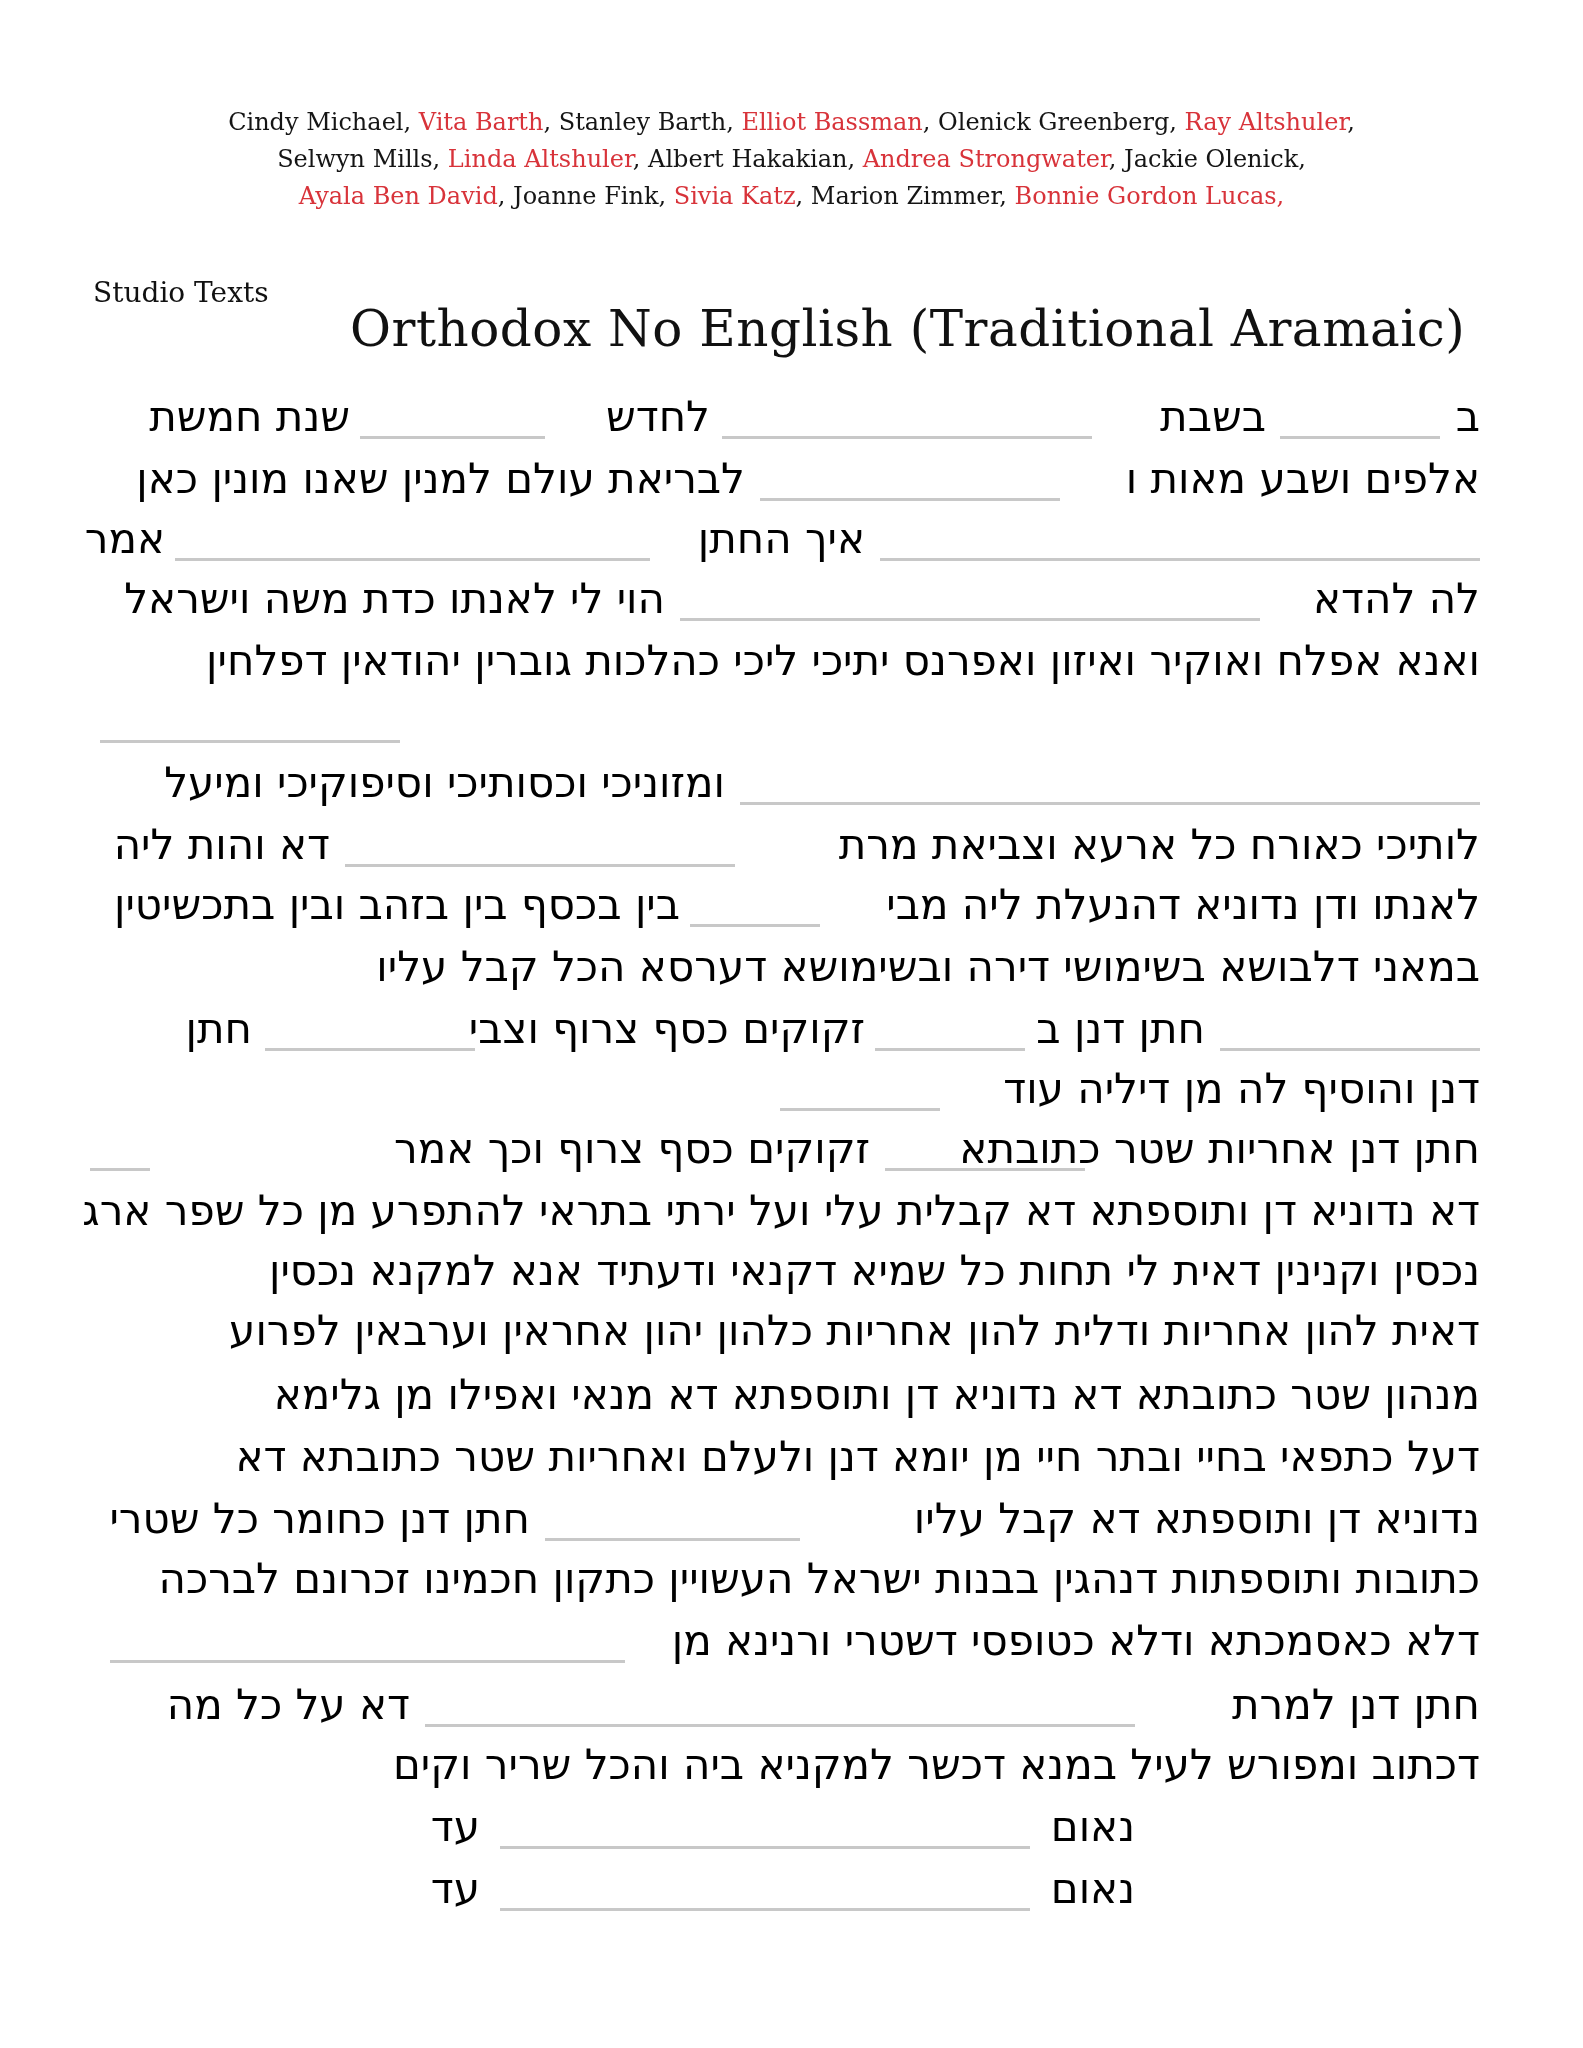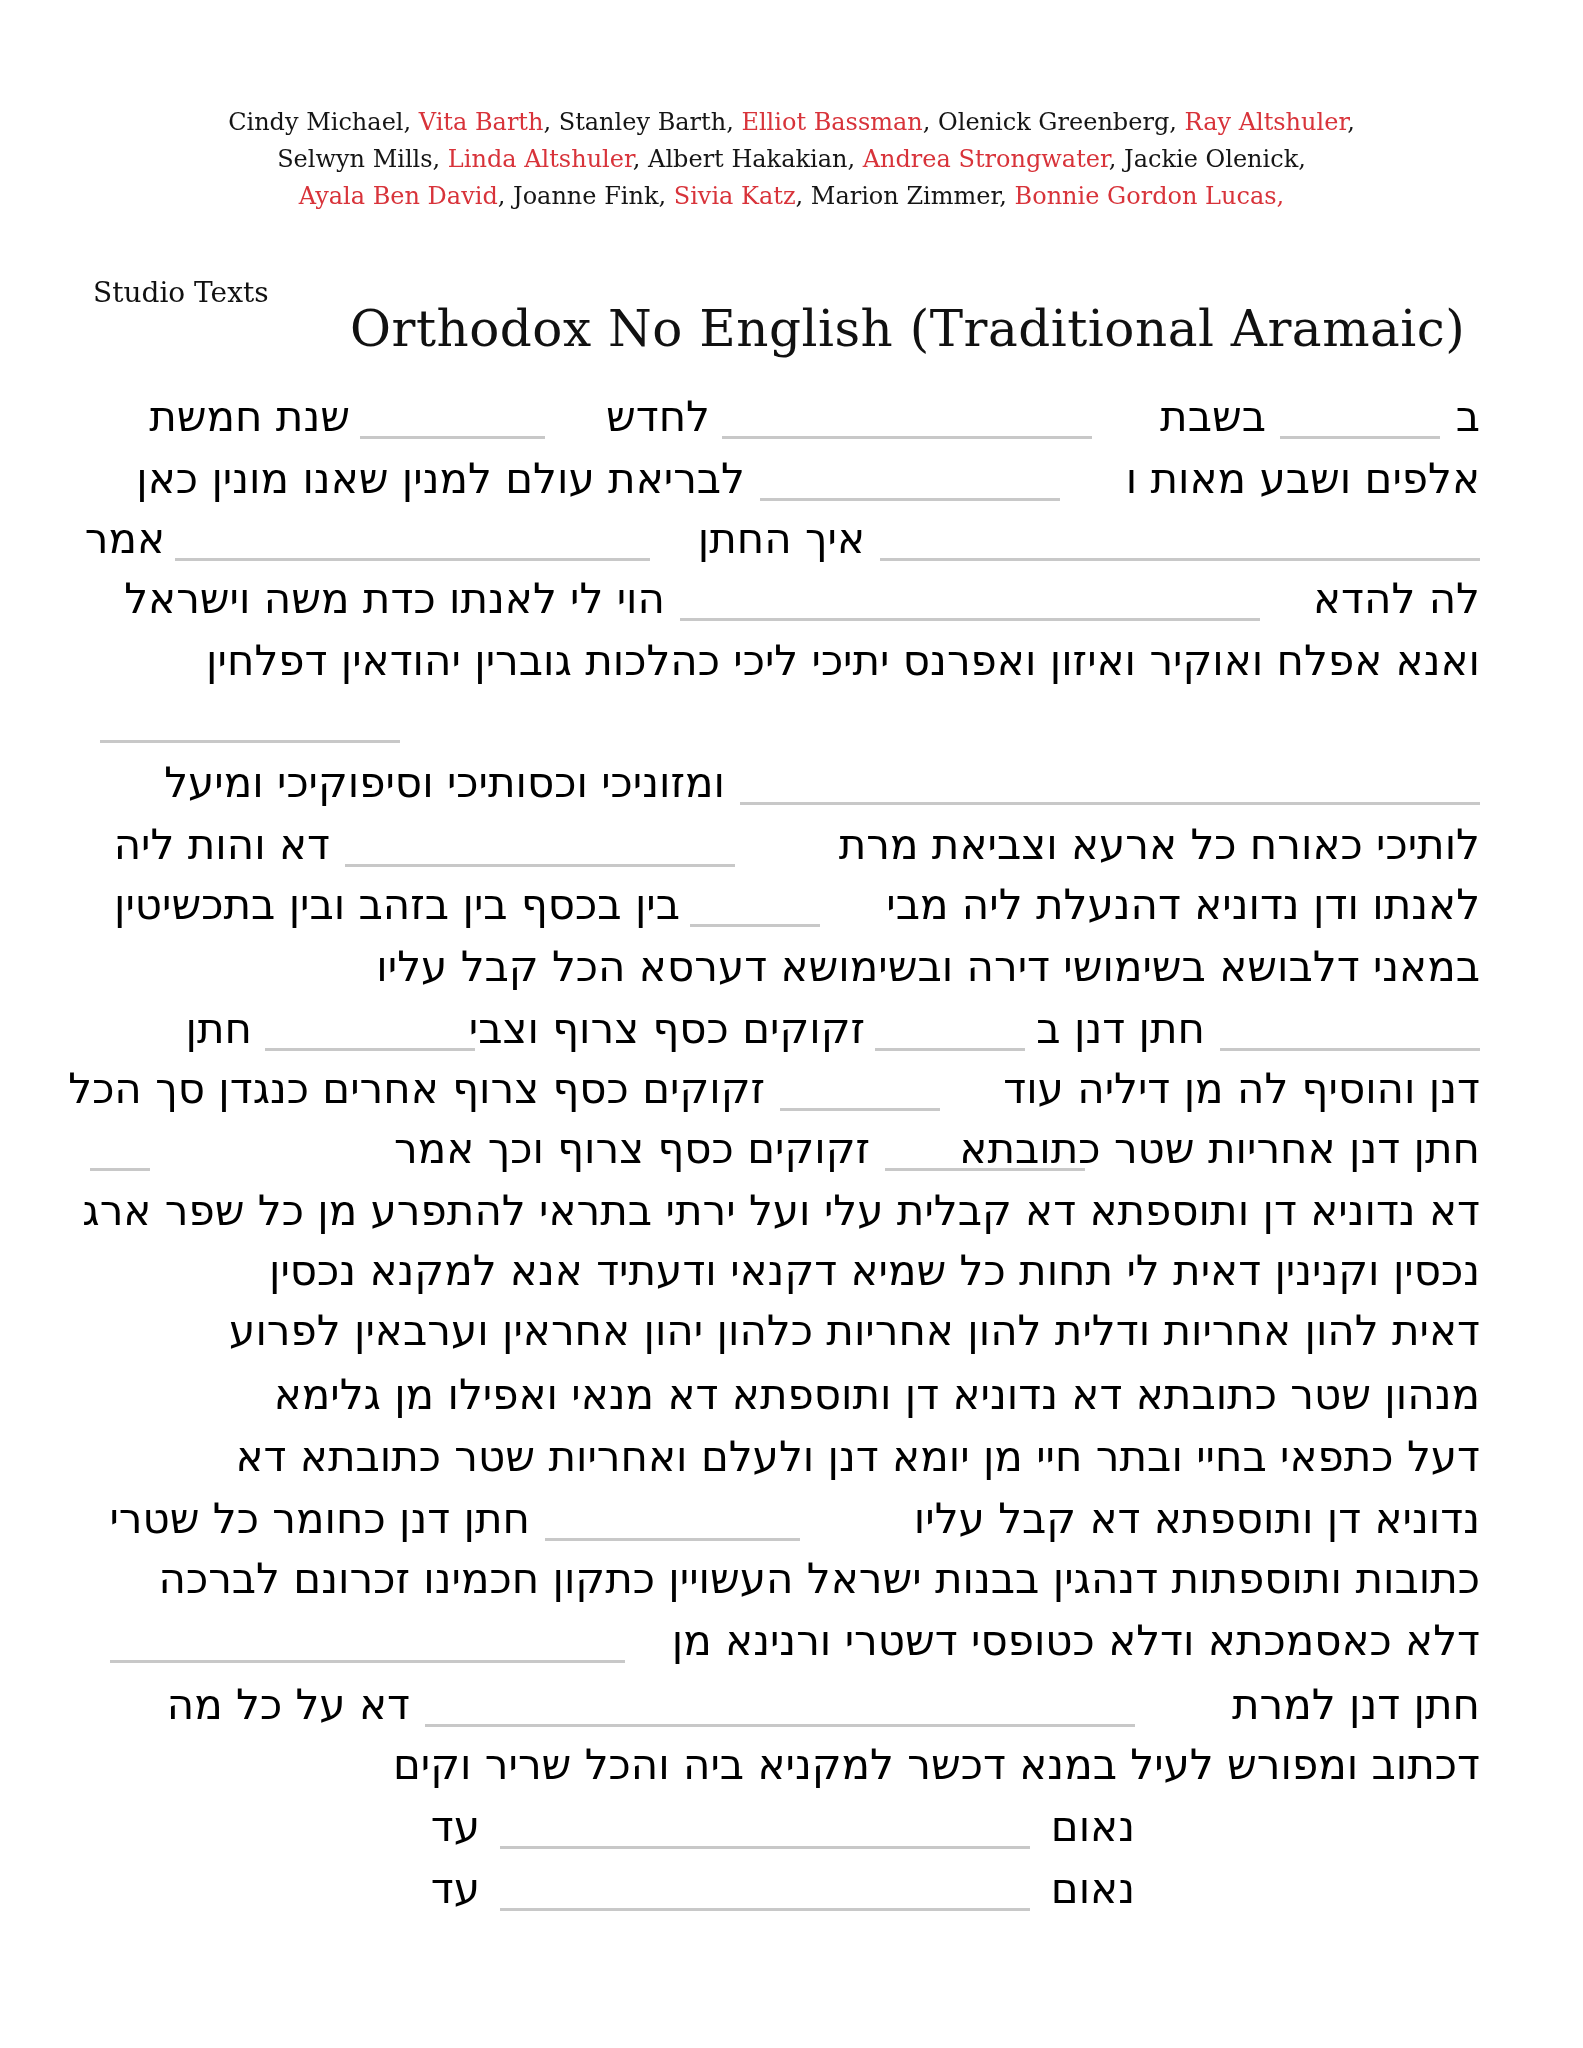--- a/index.html
+++ b/index.html
@@ -79,21 +79,20 @@
       <span class="blank" style="right: 0px; width: 260px; top: 46px;"></span>
       <span class="seg" style="right: 275px;">חתן דנן ב</span>
       <span class="blank" style="right: 455px; width: 150px; top: 46px;"></span>
       <span class="seg" style="right: 615px;">זקוקים כסף צרוף וצבי</span>
       <span class="blank" style="right: 1005px; width: 210px; top: 46px;"></span>
       <span class="seg" style="right: 1228px;">חתן</span>
     </div>
     <div class="heb" style="top: 1062px;">
       <span class="seg" style="right: 0px; text-align: center;">דנן והוסיף לה מן דיליה עוד</span>
       <span class="blank" style="right: 540px; width: 160px; top: 46px;"></span>
-      <span class="seg" style="right: 715px;">זקוקים כסף צרוף אחרים כנגדן סך הכל</span>
     </div>
     <div class="heb" style="top: 1122px;">
       <span class="seg" style="right: 0px;">חתן דנן אחריות שטר כתובתא</span>
       <span class="blank" style="right: 395px; width: 200px; top: 46px;"></span>
       <span class="seg" style="right: 610px;">זקוקים כסף צרוף וכך אמר</span>
       <span class="blank" style="right: 1330px; width: 60px; top: 46px;"></span>
     </div>
     <div class="heb" style="top: 1184px;">
       <span class="seg" style="right: 0px;">דא נדוניא דן ותוספתא דא קבלית עלי ועל ירתי בתראי להתפרע מן כל שפר ארג</span>
     </div>

